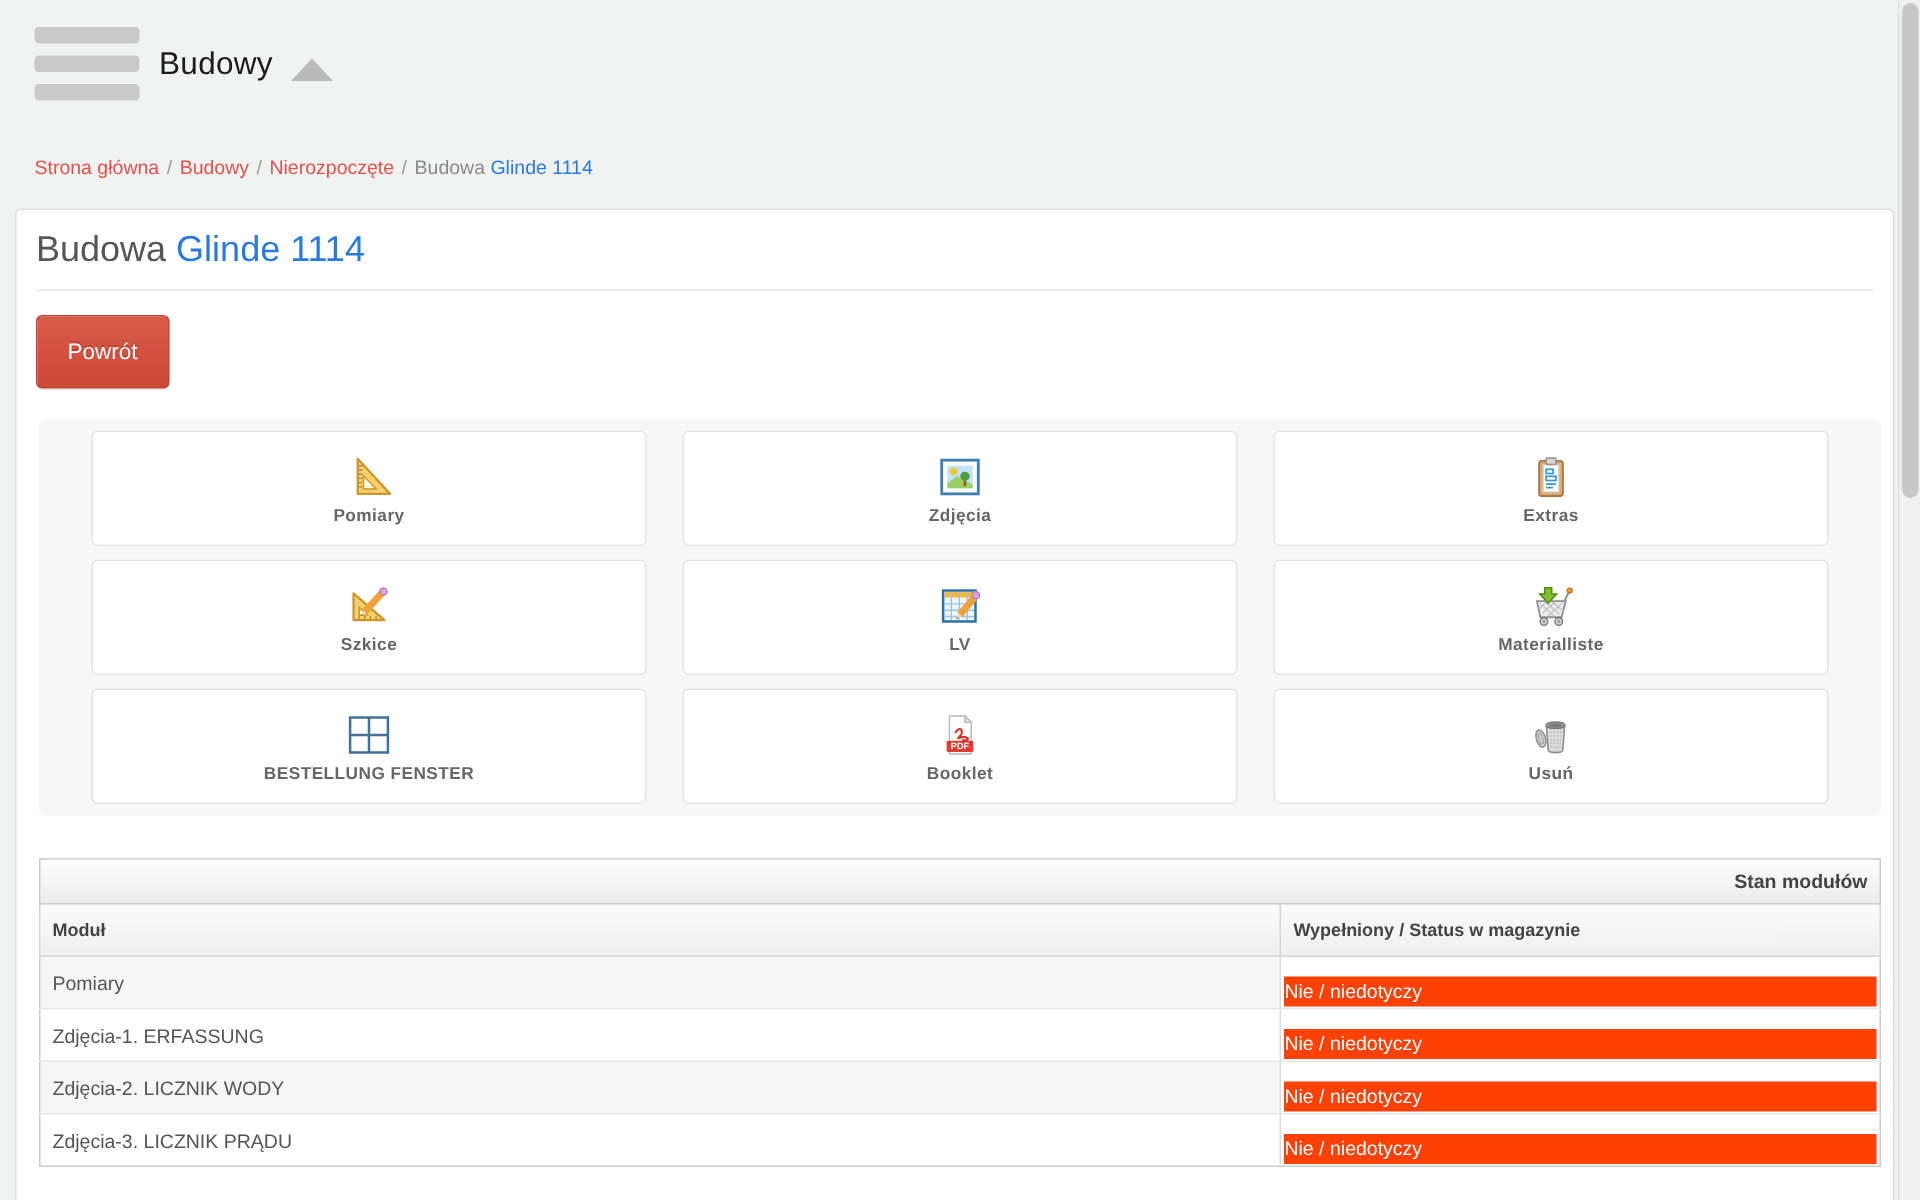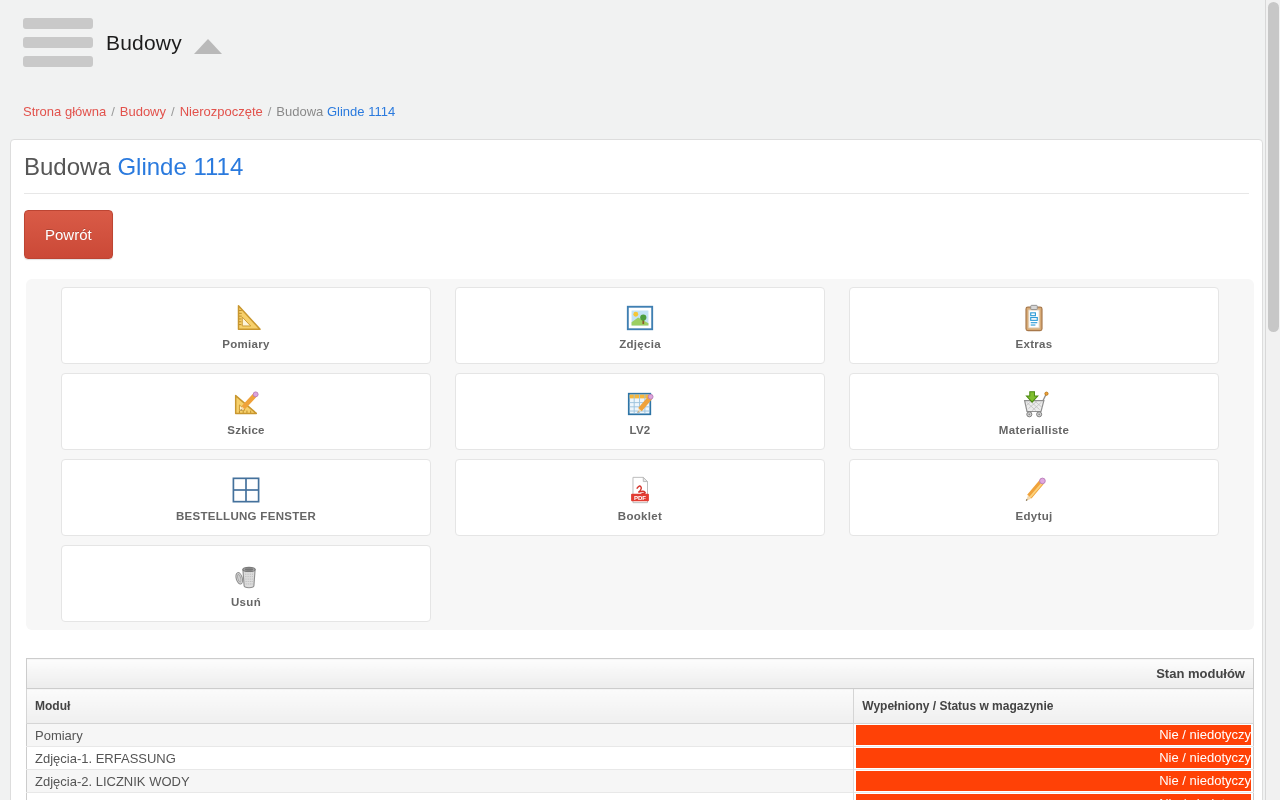--- a/index.html
+++ b/index.html
@@ -62,22 +62,22 @@
   .mod-table .head-row th {
     background:linear-gradient(#fbfbfb,#efefef); border:1px solid #d5d5d5;
     text-align:left; font-weight:bold; color:#444; padding:10px 8px; font-size:12px;
   }
   .mod-table col.c1 { width:828px; }
   .mod-table col.c2 { width:400px; }
   .mod-table td.mod { padding:3px 8px; border-top:1px solid #e8e8e8; height:22px; }
   .mod-table td.stat { padding:1px 2px; border-top:1px solid #e8e8e8; border-left:1px solid #ddd; }
   .mod-table tbody tr:nth-child(odd) td.mod { background:#f6f6f6; }
   .badge {
-    background:#ff4106; color:#fff; text-align:right; font-size:13px;
-    height:20px; line-height:20px; width:100%;
+    background:#ff4106; color:#fff; text-align:left; font-size:13px;
+    height:20px; line-height:20px; width:100%;margin-top:12px;
   }
   
   .scrollbar { position:fixed; top:0; right:0; width:15px; height:800px;
     background:#f1f1f1; border-left:1px solid #d8d8d8; }
   .scroll-thumb { position:absolute; top:2px; left:2px; width:11px; height:330px;
     background:#c7c7c7; border-radius:6px; cursor:pointer; }
 </style>
 </head>
 <body>
 
@@ -171,42 +171,42 @@
           <line x1="26" y1="6" x2="13" y2="20" stroke="#f0a23a" stroke-width="5"></line>
           <circle cx="26.3" cy="5.7" r="2.6" fill="#dca3dc" stroke="#b97fb9"></circle>
           <polygon points="10.2,23.2 14.2,21.4 12,18.9" fill="#f7d9a8"></polygon>
           <polygon points="10.2,23.2 11.7,22.5 10.9,21.6" fill="#55422e"></polygon>
         </svg>
       </span>
       <span class="tlabel">Szkice</span>
     </div>
 
 
-
     <div class="tile">
       <span class="ticon">
         <svg width="30" height="30" viewBox="0 0 32 32">
           <rect x="4" y="5" width="23" height="22" fill="#eef6fc" stroke="#2d74a6" stroke-width="1.8"></rect>
           <rect x="5" y="6" width="21" height="4" fill="#f6b73c"></rect>
           <g stroke="#9dc3dd" stroke-width="1">
             <line x1="9.8" y1="6" x2="9.8" y2="26"></line>
               <line x1="15.5" y1="6" x2="15.5" y2="26"></line>
               <line x1="21.2" y1="6" x2="21.2" y2="26"></line>
             <line x1="5" y1="14.5" x2="26" y2="14.5"></line>
               <line x1="5" y1="19" x2="26" y2="19"></line>
               <line x1="5" y1="23.5" x2="26" y2="23.5"></line>
           </g>
           <line x1="27" y1="9" x2="16" y2="22" stroke="#f0a23a" stroke-width="5"></line>
           <circle cx="27.3" cy="8.3" r="2.6" fill="#dca3dc" stroke="#b97fb9"></circle>
           <polygon points="13.2,25.4 17.2,23.4 15,21 " fill="#f7d9a8"></polygon>
           <polygon points="13.2,25.4 14.7,24.7 13.9,23.8" fill="#55422e"></polygon>
         </svg>
       </span>
-      <span class="tlabel">LV2</span>
-    </div>
+      <span class="tlabel">LV</span>
+    </div>
+
 
     <div class="tile">
       <span class="ticon">
         <svg width="32" height="30" viewBox="0 0 34 32">
           <path d="M26.5 12.5 L30 5.5" stroke="#8f8f8f" stroke-width="1.4" fill="none"></path>
           <circle cx="30.3" cy="5" r="1.7" fill="#f0a23a" stroke="#b97819"></circle>
           <path d="M7 12.5 L9.5 24 H24.5 L27.5 12.5 Z" fill="#ececec" stroke="#8f8f8f" stroke-width="1.3"></path>
           <g stroke="#bdbdbd" stroke-width="0.8">
             <line x1="9" y1="14" x2="19" y2="23"></line>
               <line x1="13" y1="13" x2="23" y2="22"></line>
@@ -242,32 +242,20 @@
           <path d="M8.5 2.5 h11 l4.5 4.5 v22.5 h-15.5 Z" fill="#fff" stroke="#b9b9b9"></path>
           <path d="M19.5 2.5 v4.5 h4.5 Z" fill="#e9e9e9" stroke="#b9b9b9"></path>
           <path d="M12.5 14.5 q3.5 -5 4.8 -1.2 q.6 2 -3 5.2 q5.2 -2.2 7 -.2 q1.4 1.8 -3.8 1.4" stroke="#d5352c" fill="none" stroke-width="1.5"></path>
           <rect x="6.5" y="20" width="19" height="8" rx="1" fill="#e23c32"></rect>
           <text x="16" y="26.3" font-size="6.5" fill="#fff" text-anchor="middle" font-family="Liberation Sans, sans-serif" font-weight="bold">PDF</text>
         </svg>
       </span>
       <span class="tlabel">Booklet</span>
     </div>
 
-    <div class="tile">
-      <span class="ticon">
-        <svg width="30" height="30" viewBox="0 0 32 32">
-          <line x1="24.5" y1="7" x2="11" y2="23" stroke="#f0a23a" stroke-width="6"></line>
-          <line x1="25.3" y1="8" x2="12" y2="23.7" stroke="#fcd27c" stroke-width="2"></line>
-          <circle cx="25" cy="6.3" r="3" fill="#e0a7e0" stroke="#b97fb9"></circle>
-          <polygon points="7.2,27.6 12.8,25.2 9.8,21.6" fill="#f3d9ad"></polygon>
-          <polygon points="7.2,27.6 9.2,26.7 8.2,25.5" fill="#4e3c28"></polygon>
-        </svg>
-      </span>
-      <span class="tlabel">Edytuj</span>
-    </div>
 
     <div class="tile">
       <span class="ticon">
         <svg width="32" height="30" viewBox="0 0 34 32">
           <ellipse cx="9.8" cy="18.5" rx="3.2" ry="6.2" fill="#e6e6e6" stroke="#8f8f8f" stroke-width="1.2" transform="rotate(-16 9.8 18.5)"></ellipse>
           <ellipse cx="9.8" cy="18.5" rx="1.5" ry="4.2" fill="#cfcfcf" stroke="#a5a5a5" transform="rotate(-16 9.8 18.5)"></ellipse>
           <path d="M13.7 9 L15 26.5 Q15 28.5 20.2 28.5 Q25.4 28.5 25.4 26.5 L26.7 9 Z" fill="#dcdcdc" stroke="#8f8f8f" stroke-width="1.2"></path>
           <g stroke="#b3b3b3" stroke-width="1" stroke-dasharray="1,1.6">
             <line x1="16.6" y1="11" x2="17.3" y2="26"></line>
               <line x1="19.1" y1="11" x2="19.5" y2="26.5"></line>

